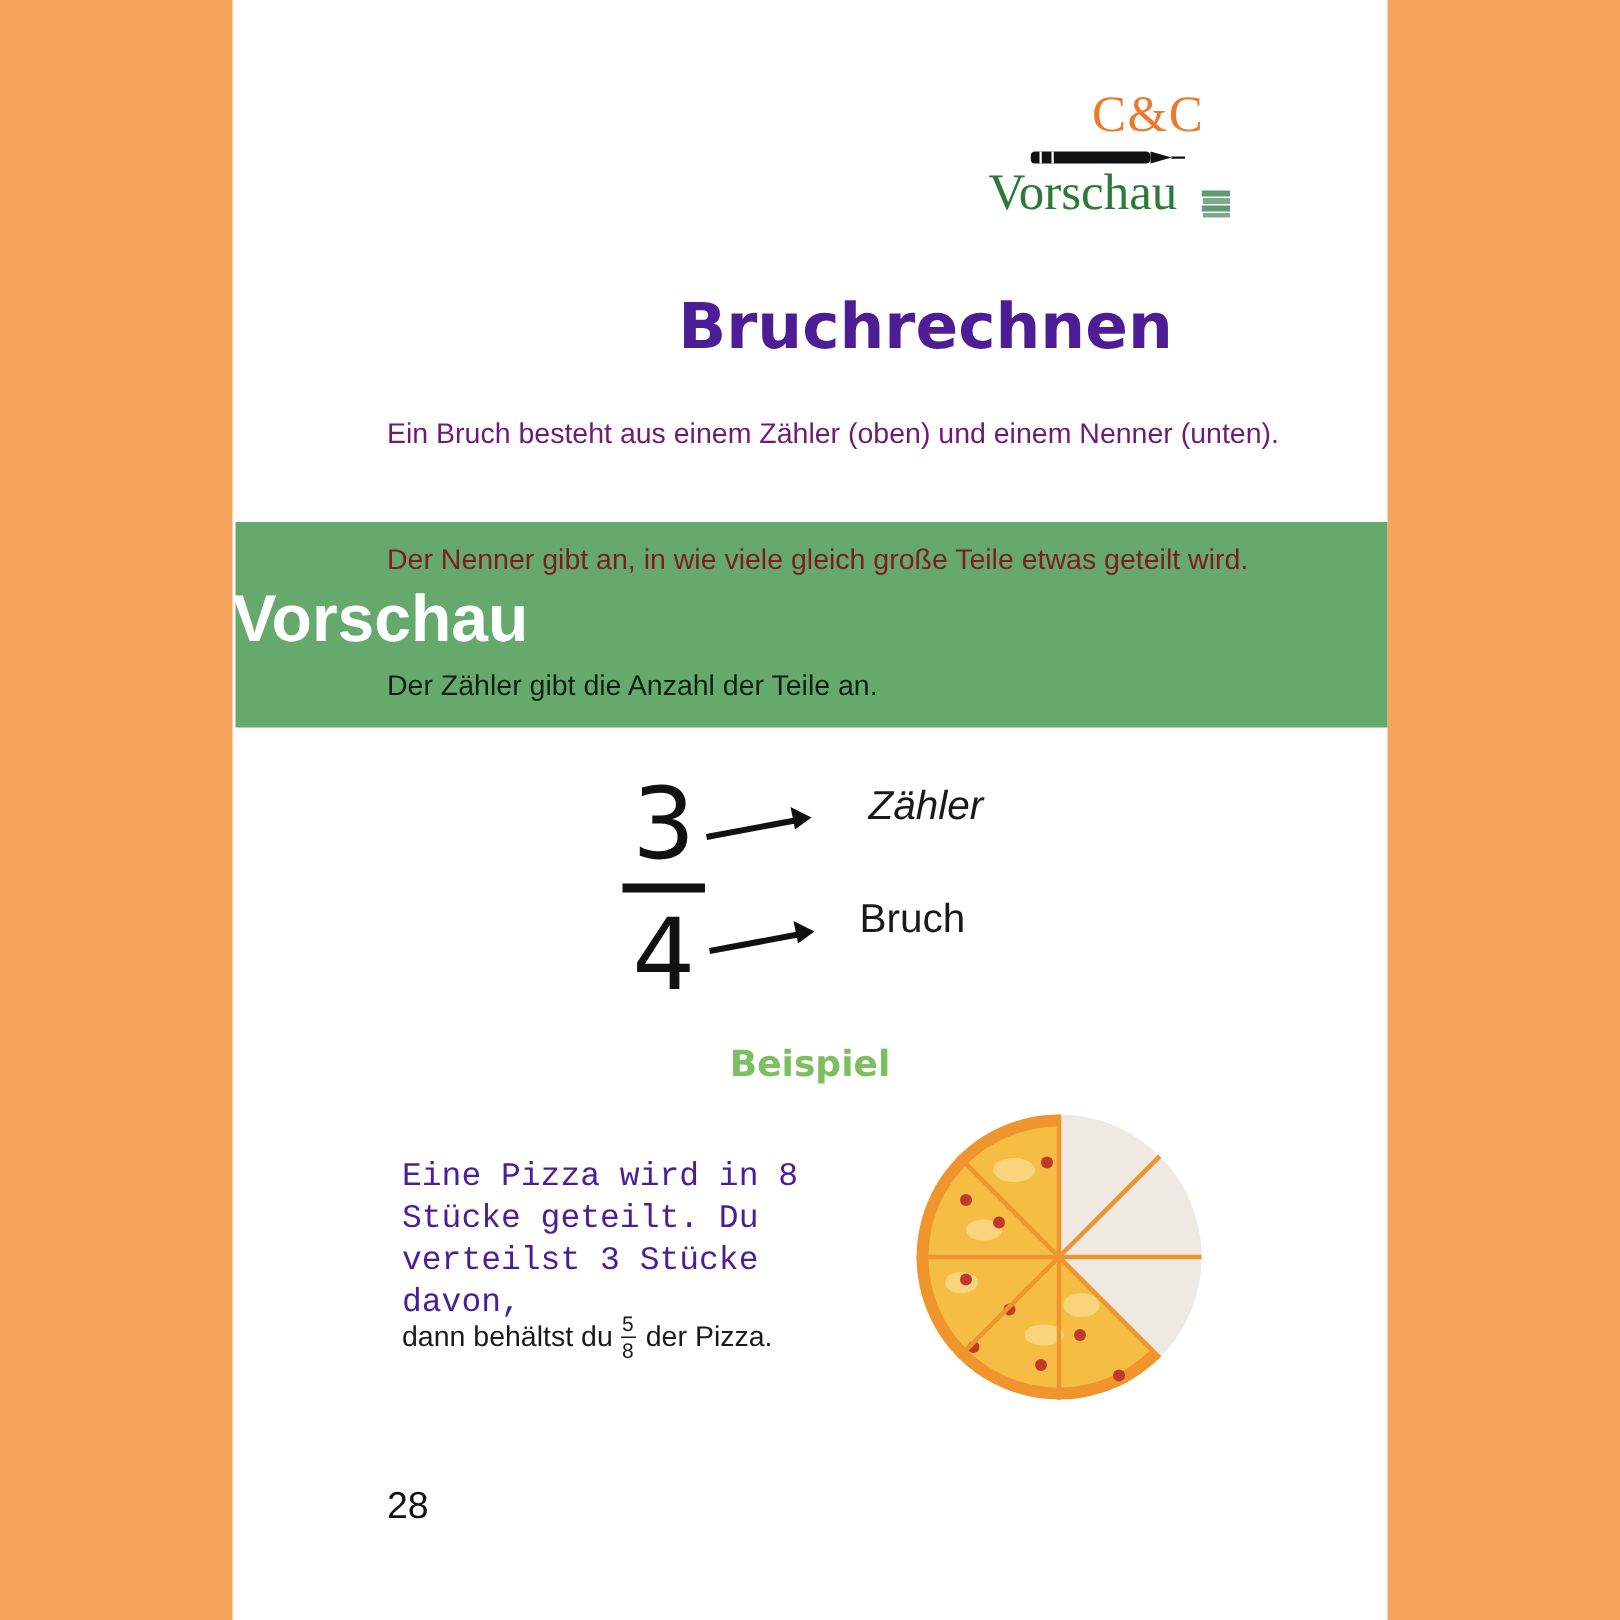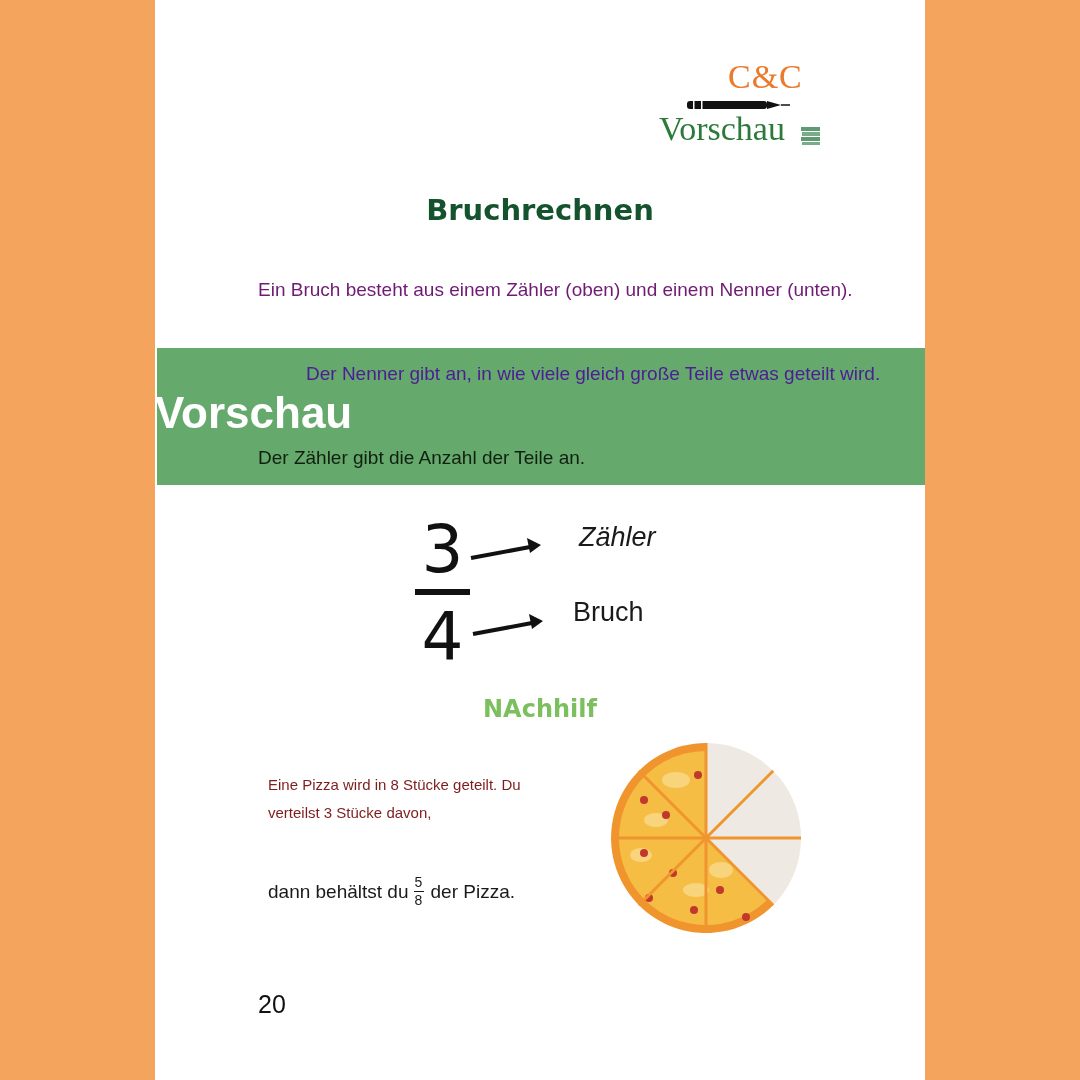--- a/index.html
+++ b/index.html
@@ -39,43 +39,43 @@
       font-family: "Liberation Serif", "DejaVu Serif", serif;
       font-size: 34px;
       color: #2b7a3a;
       letter-spacing: 0px;
     }
     .logo svg.books {
       position: absolute; left: 146px; top: 68px;
     }
     .title {
       position: absolute;
-      left: 155px; width: 770px;
+      left: 155px; width: 924px;
       top: 193px;
       text-align: center;
       font-family: "DejaVu Sans", sans-serif;
       font-weight: bold;
-      font-size: 29px;
-      color: #14532d;
+      font-size: 42px;
+      color: #4c1d95;
     }
     .para {
       position: absolute;
       left: 258px; width: 600px;
       font-size: 19px;
       line-height: 28px;
       color: #701a75;
     }
     .p1 { top: 276px; }
     .banner {
       position: absolute;
       left: 157px; top: 348px;
       width: 768px; height: 137px;
       background: #65a96c;
     }
-    .p2 { top: 360px; color: #4c1d95; margin-left: 48px; }
+    .p2 { top: 360px; color: #7f1d1d; }
     .p3 { top: 444px; color: #102010; }
     .vorschau {
       position: absolute;
       left: 155px; width: 770px;
       top: 388px;
       text-align: left;
       font-size: 44px;
       font-weight: bold;
       color: #ffffff;
     }
@@ -111,21 +111,21 @@
       position: absolute;
       left: 155px; width: 770px; top: 695px;
       text-align: center;
       font-family: "DejaVu Sans", sans-serif;
       font-size: 24px; font-weight: bold;
       color: #7cbf5e;
     }
     .example {
       position: absolute;
       left: 268px; top: 771px; width: 300px;
-      font-size: 15px; line-height: 28px; color: #7f1d1d;
+      font-size: 22px; line-height: 28px; color: #4c1d95; font-family: Liberation Mono, monospace;
     }
     .example-end {
       position: absolute;
       left: 268px; top: 875px;
       font-size: 19px; line-height: 28px; color: #1a1a1a;
       display: flex; align-items: center; white-space: nowrap;
     }
     .small-frac {
       display: inline-flex; flex-direction: column; align-items: center;
       margin: 0 7px 0 5px;
@@ -181,21 +181,21 @@
     <polygon points="541,545 527,538 530,553" fill="#111"></polygon>
   </g>
   <g>
     <line x1="473" y1="634" x2="532" y2="623" stroke="#111" stroke-width="4"></line>
     <polygon points="543,621 529,614 532,629" fill="#111"></polygon>
   </g>
 </svg>
 <div class="lbl-zaehler">Zähler</div>
 <div class="lbl-nenner">Bruch</div>
 
-<div class="beispiel">NAchhilf</div>
+<div class="beispiel">Beispiel</div>
 <p class="example">Eine Pizza wird in 8 Stücke geteilt. Du verteilst 3 Stücke davon,</p>
 <div class="example-end">
   <span>dann behältst du</span>
   <span class="small-frac">
     <span>5</span>
     <span class="sbar"></span>
     <span>8</span>
   </span>
   <span>der Pizza.</span>
 </div>
@@ -232,13 +232,13 @@
     <line x1="100" y1="98" x2="167.2" y2="30.8"></line>
     <line x1="100" y1="98" x2="195" y2="98"></line>
     <line x1="100" y1="98" x2="167.2" y2="165.2"></line>
     <line x1="100" y1="98" x2="100" y2="193"></line>
     <line x1="100" y1="98" x2="32.8" y2="165.2"></line>
     <line x1="100" y1="98" x2="5" y2="98"></line>
     <line x1="100" y1="98" x2="32.8" y2="30.8"></line>
   </g>
 </svg>
 
-<div class="page-number">20</div>
+<div class="page-number">28</div>
 
 </body></html>

